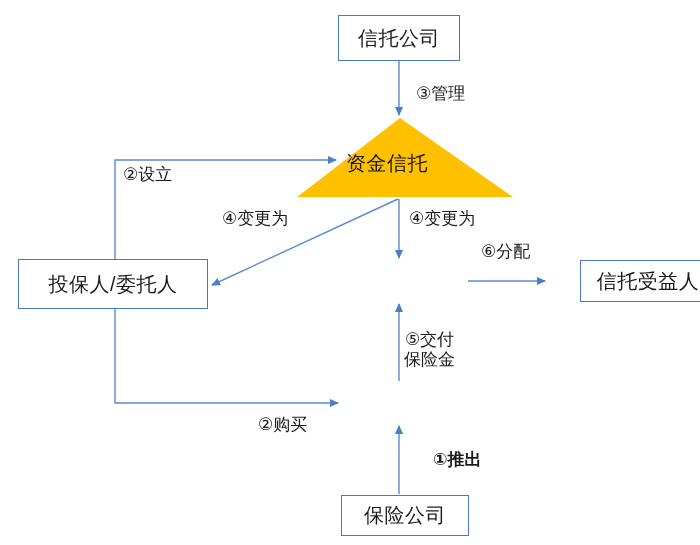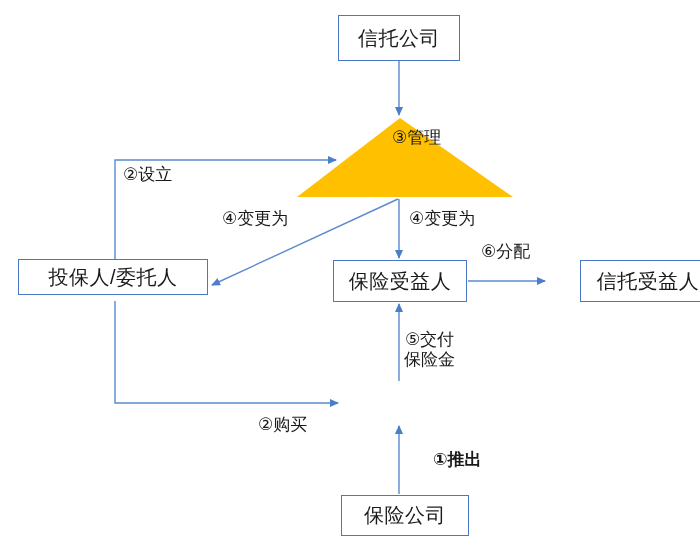--- a/index.html
+++ b/index.html
@@ -94,39 +94,37 @@
       <path d="M399,494 L399,426" marker-end="url(#arrowhead)"></path>
     </g>
 
     <polygon points="400,118 513,197 297,197" fill="#FFC000" stroke="none"></polygon>
   </svg>
 
   <div class="node" style="left:338px; top:15px; width:122px; height:46px;">
     <span>信托公司</span>
   </div>
 
+  <div class="tri-label" style="left:346px; top:150px;">资金信托</div>
 
-  <div class="node" style="left:18px; top:259px; width:190px; height:36px;">
+  <div class="node" style="left:18px; top:259px; width:190px; height:50px;">
     <span>投保人/委托人</span>
   </div>
 
-  <div class="node" style="left:333px; top:260px; width:134px; height:42px;">
-    <span>保险受益人</span>
-  </div>
 
   <div class="node" style="left:580px; top:260px; width:136px; height:42px;">
     <span>信托受益人</span>
   </div>
 
 
   <div class="node" style="left:341px; top:495px; width:128px; height:41px;">
     <span>保险公司</span>
   </div>
 
-  <div class="edge-label" style="left:392px; top:84px;margin-top:44px;">③管理</div>
+  <div class="edge-label" style="left:416px; top:84px;">③管理</div>
 
   <div class="edge-label" style="left:123px; top:165px;">②设立</div>
 
   <div class="edge-label" style="left:222px; top:209px;">④变更为</div>
 
   <div class="edge-label" style="left:409px; top:209px;">④变更为</div>
 
   <div class="edge-label" style="left:481px; top:242px;">⑥分配</div>
 
   <div class="edge-label two-line" style="left:404px; top:319px;">

